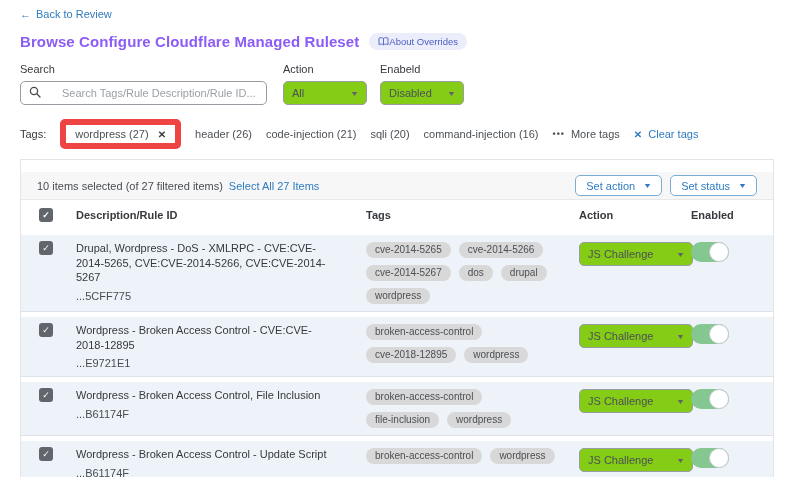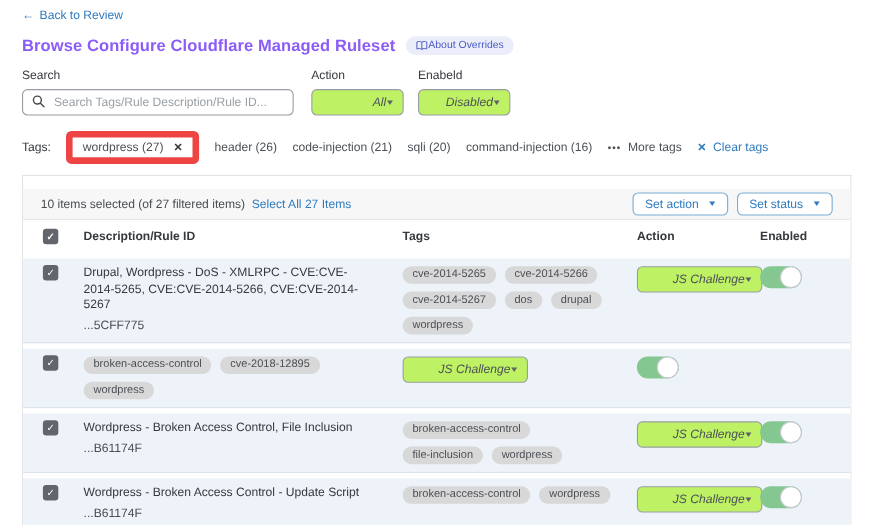--- a/index.html
+++ b/index.html
@@ -18,26 +18,26 @@
   
   .title-row { display:flex; align-items:center; gap:10px; margin-top:13px; }
   .page-title { font-size:15px; font-weight:bold; color:#8b5cf6; margin:0; letter-spacing:.1px; }
   .about-badge { display:inline-flex; align-items:center; gap:0; background:#ebeefa; color:#4b5bc4; font-size:9.5px; padding:3px 9px; border-radius:10px; cursor:pointer; }
   .book-icon svg { display:block; }
 
   
   .filters { display:flex; margin-top:13px; }
   .filter-group label { display:block; font-size:11px; color:#36393d; margin-bottom:6px; }
   .search-group { width:247px; }
-  .search-box { height:24px; border:1px solid #989da3; border-radius:5px; background:#fff; display:flex; align-items:center; gap:6px; padding:0 8px; }
+  .search-box { height:24px; border:1px solid #989da3; border-radius:5px; background:#fff; display:flex; align-items:center; gap:19px; padding:0 8px; }
   .search-box input { border:none; outline:none; background:transparent; width:100%; font-size:11px; color:#333; font-family:"Liberation Sans",sans-serif; }
   .search-box input::placeholder { color:#9aa0a6; }
   .action-group { margin-left:16px; width:84px; }
   .enabled-group { margin-left:13px; width:84px; }
-  .select { height:24px; border:1px solid #989da3; border-radius:5px; background:#bef264; display:flex; align-items:center; justify-content:flex-end; padding:0 8px; color:#4c5156; cursor:pointer;font-style:italic; }
+  .select { height:24px; border:1px solid #989da3; border-radius:5px; background:#84cc16; display:flex; align-items:center; justify-content:space-between; padding:0 8px; color:#4c5156; cursor:pointer; }
   .caret { font-size:7px; color:#5f6368; transform:scaleX(1.3); }
 
   
   .tags-bar { display:flex; align-items:center; margin-top:14px; gap:14px; color:#4c5156; }
   .tags-label { color:#36393d; }
   .tag-chip { display:inline-flex; align-items:center; gap:9px; border:6px solid #ef4444; border-radius:5px; padding:3px 9px; color:#4c5156; background:#fff; cursor:pointer; }
   .chip-close { font-weight:bold; font-size:10px; color:#36393d; cursor:pointer; }
   .plain-tag { cursor:pointer; }
   .more-tags { display:inline-flex; align-items:center; gap:6px; cursor:pointer; }
   .more-dots { letter-spacing:1px; font-size:9px; font-weight:bold; color:#4c5156; }
@@ -191,20 +191,24 @@
       <div class="toggle on">
               <span class="knob"></span>
             </div>
     </div>
   </div>
 
   <div class="trow grid-cols">
     <div><span class="checkbox">
               <span>✓</span>
             </span></div>
+    <div>
+      <div class="desc">Wordpress - Broken Access Control - CVE:CVE-2018-12895</div>
+      <div class="rule-id">...E9721E1</div>
+    </div>
     <div class="tags-cell">
             <span class="tag-pill">broken-access-control</span>
             <span class="tag-pill">cve-2018-12895</span>
             <span class="tag-pill">wordpress</span>
           </div>
     <div class="action-cell">
       <div class="select">
         <span class="sel-text">JS Challenge</span>
         <span class="caret">▼</span>
       </div>

